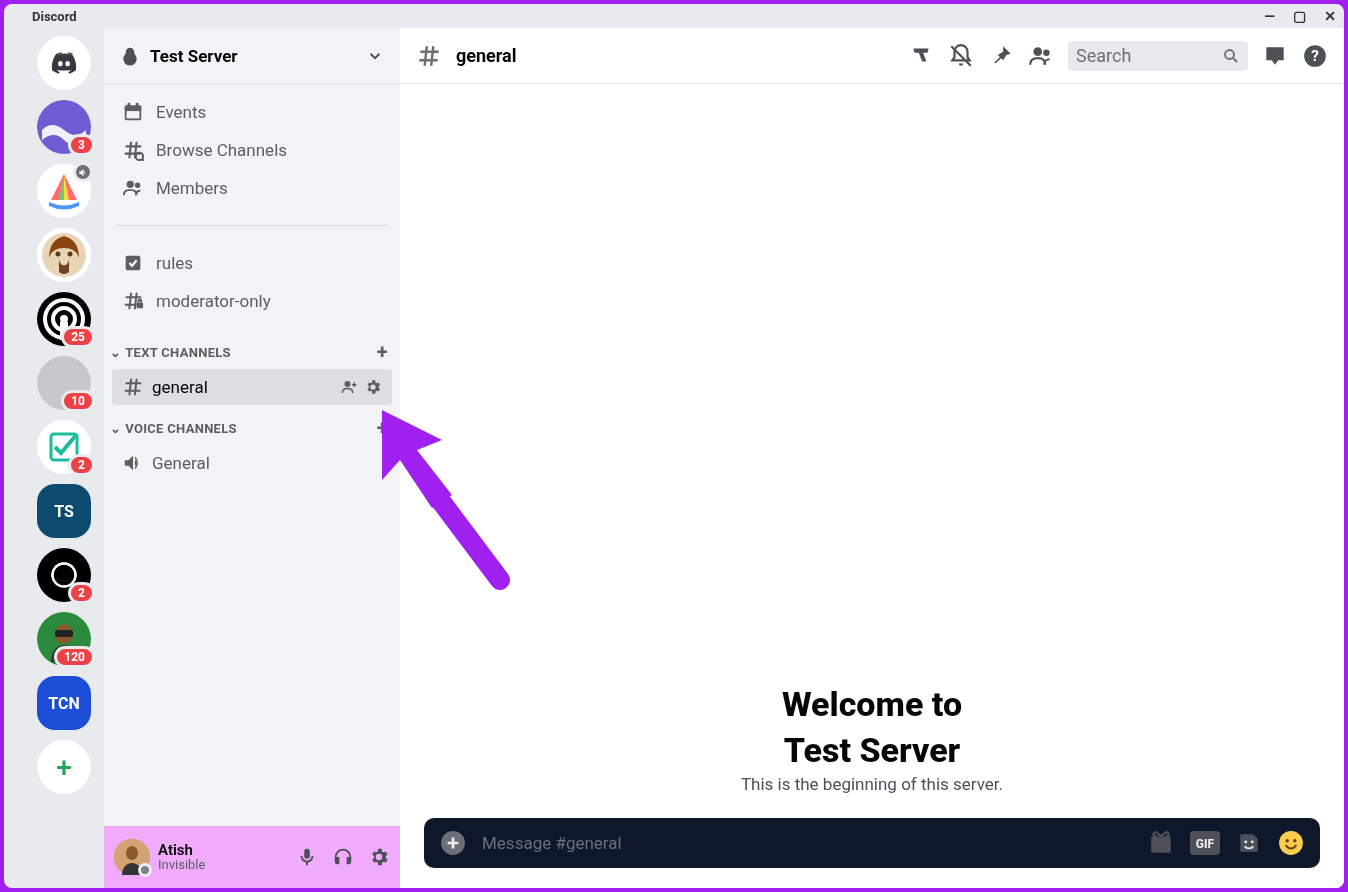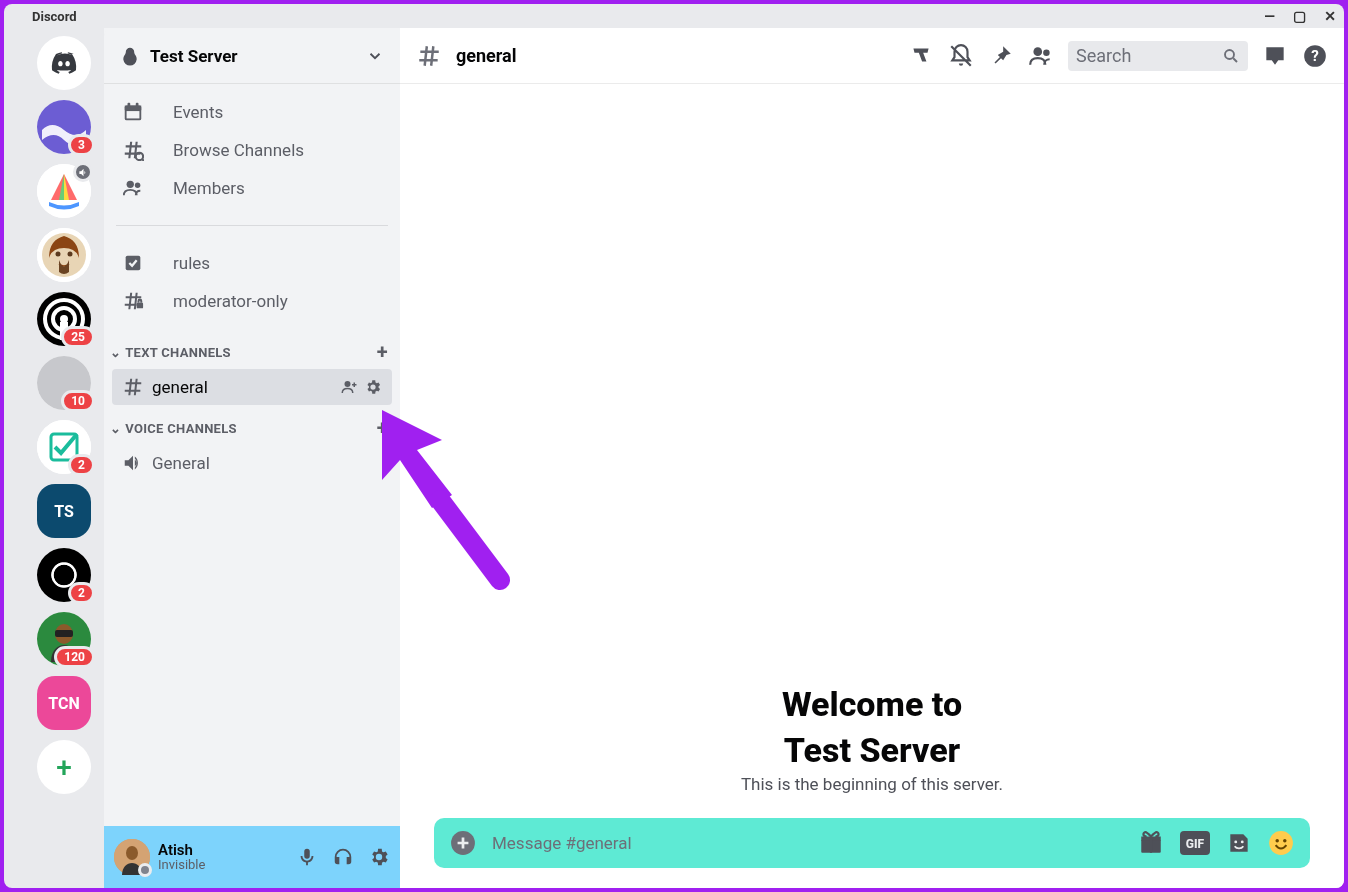--- a/index.html
+++ b/index.html
@@ -12,46 +12,46 @@
 .guilds { width:80px; background:#e9eaed; display:flex; flex-direction:column; align-items:center; padding:8px 0; gap:10px; overflow-y:auto; }
 .guild { width:54px; height:54px; border-radius:50%; background:#fff; display:flex; align-items:center; justify-content:center; position:relative; cursor:pointer; }
 .guild.rounded { border-radius:18px; }
 .guild .badge { position:absolute; bottom:-2px; right:-4px; background:#ed4245; color:#fff; font-size:12px; font-weight:700; border-radius:12px; padding:1px 7px; border:3px solid #e9eaed; }
 .guild .mute { position:absolute; top:-2px; right:-2px; background:#6d6f78; border-radius:50%; width:20px; height:20px; display:flex; align-items:center; justify-content:center; border:3px solid #e9eaed; }
 .guild.add { background:#fff; color:#23a55a; font-size:28px; font-weight:500; }
 .sidebar { width:296px; background:#f2f3f5; display:flex; flex-direction:column; }
 .server-header { height:55px; display:flex; align-items:center; padding:0 16px; border-top-left-radius:8px; cursor:pointer; box-shadow:0 1px 0 rgba(0,0,0,.08); }
 .server-header .name { font-size:17px; font-weight:700; color:#060607; margin-left:10px; flex:1; }
 .nav-list { padding:10px 8px; }
-.nav-item { height:38px; display:flex; align-items:center; gap:29px; padding:0 10px; border-radius:4px; cursor:pointer; color:#5c5e66; font-size:17px; }
+.nav-item { height:38px; display:flex; align-items:center; gap:12px; padding:0 10px; border-radius:4px; cursor:pointer; color:#5c5e66; font-size:17px; }
 .divider { height:1px; background:#d9dadd; margin:8px 12px; }
 .category { display:flex; align-items:center; padding:10px 12px 4px 6px; color:#5c5e66; font-size:13px; font-weight:700; letter-spacing:.3px; cursor:pointer; }
 .category .plus { margin-left:auto; font-size:20px; color:#5c5e66; }
 .channel { height:36px; display:flex; align-items:center; gap:8px; padding:0 10px; margin:1px 8px; border-radius:4px; cursor:pointer; color:#5c5e66; font-size:17px; }
 .channel.active { background:#dcdee3; color:#060607; }
 .channel .ch-icons { margin-left:auto; display:none; gap:6px; color:#5c5e66; }
 .channel.active .ch-icons { display:flex; }
-.user-panel { margin-top:auto; height:62px; background:#7dd3fc; display:flex; align-items:center; padding:0 10px; gap:8px; }
+.user-panel { margin-top:auto; height:62px; background:#f0abfc; display:flex; align-items:center; padding:0 10px; gap:8px; }
 .user-panel .avatar { width:36px; height:36px; border-radius:50%; background:#c8a078; position:relative; }
 .user-panel .avatar .status-dot { position:absolute; bottom:-2px; right:-2px; width:14px; height:14px; border-radius:50%; background:#80848e; border:3px solid #ebedef; }
 .user-panel .uinfo { flex:1; line-height:1.1; }
 .user-panel .uname { font-size:15px; font-weight:600; color:#060607; }
 .user-panel .ustatus { font-size:13px; color:#5c5e66; }
 .user-panel .ubtns { display:flex; gap:14px; color:#4e5058; }
 .main { flex:1; background:#fff; display:flex; flex-direction:column; }
 .topbar { height:55px; display:flex; align-items:center; padding:0 16px; gap:14px; box-shadow:0 1px 0 rgba(0,0,0,.08); }
 .topbar .chname { font-size:18px; font-weight:700; color:#060607; }
 .topbar .spacer { flex:1; }
 .topbar .ticon { color:#4e5058; cursor:pointer; }
 .search { width:180px; height:30px; background:#e8e9ec; border-radius:4px; display:flex; align-items:center; padding:0 8px; color:#6d6f78; font-size:18px; }
 .content { flex:1; display:flex; flex-direction:column; justify-content:flex-end; align-items:center; padding-bottom:24px; }
 .welcome { text-align:center; color:#060607; }
 .welcome h1 { font-size:34px; font-weight:800; line-height:1.35; }
 .welcome p { font-size:17px; color:#4e5058; }
-.composer { margin:0 34px 20px; height:50px; background:#5eead4; border-radius:10px; display:flex; align-items:center; padding:0 16px; gap:16px; color:#6d6f78; }
+.composer { margin:0 24px 20px; height:50px; background:#0f172a; border-radius:10px; display:flex; align-items:center; padding:0 16px; gap:16px; color:#6d6f78; }
 .composer .placeholder { flex:1; font-size:17px; }
 .icon { display:inline-flex; align-items:center; justify-content:center; }
 svg { display:block; }
 .arrow-cursor { position:absolute; left:372px; top:400px; pointer-events:none; z-index:999; }
 .guild-svg { width:54px; height:54px; }
 </style>
 </head>
 <body>
 
 <div class="window">
@@ -145,21 +145,21 @@
         </div>
         <div class="guild">
           <svg class="guild-svg" viewBox="0 0 54 54">
             <circle cx="27" cy="27" r="27" fill="#2b8a3e"></circle>
             <ellipse cx="27" cy="22" rx="9" ry="10" fill="#8b5a2b"></ellipse>
             <path d="M14 50 c0-12 7-17 13-17 s13 5 13 17" fill="#333"></path>
             <rect x="18" y="18" width="18" height="7" rx="2" fill="#222"></rect>
           </svg>
           <span class="badge">120</span>
         </div>
-        <div class="guild rounded" style="background: #ec4899; color: rgb(255, 255, 255); font-weight: 700;">TCN</div>
+        <div class="guild rounded" style="background: #1d4ed8; color: rgb(255, 255, 255); font-weight: 700;">TCN</div>
         <div class="guild add">+</div>
       </div>
 
     <div class="sidebar">
       <div class="server-header">
         <span class="icon">
           <svg width="20" height="20" viewBox="0 0 24 24" fill="#4e5058">
               <path d="M12 2a5 5 0 0 0-5 5c0 1.6-.6 3-1.6 4a8 8 0 1 0 13.2 0c-1-1-1.6-2.4-1.6-4a5 5 0 0 0-5-5z"></path>
             </svg>
         </span>

